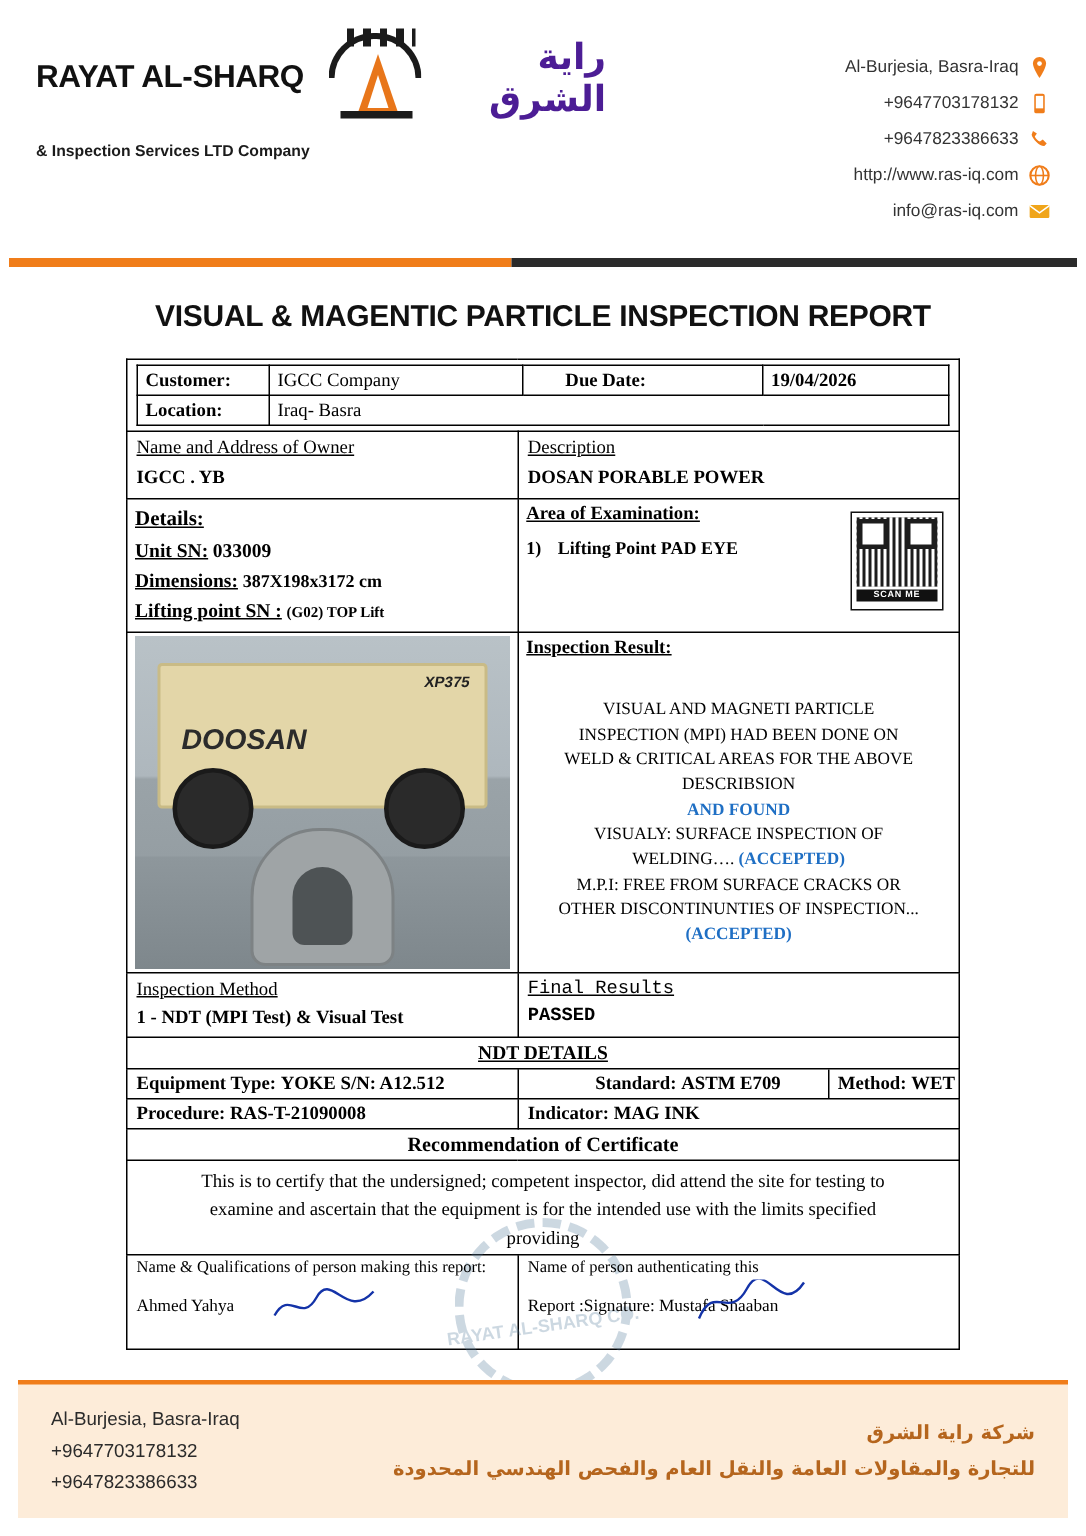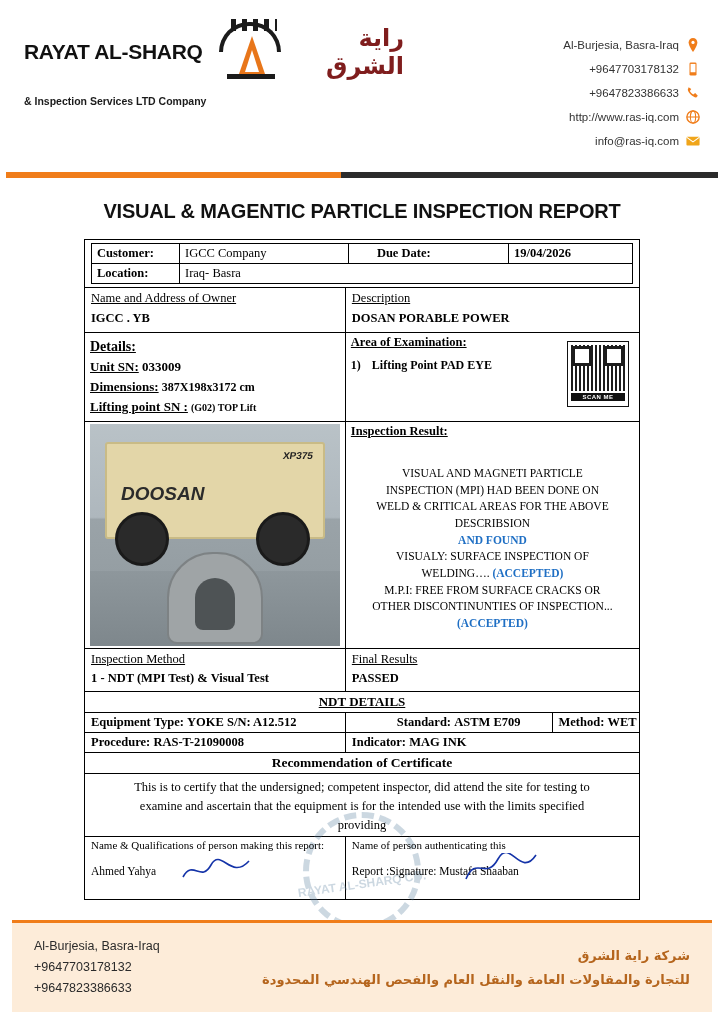--- a/index.html
+++ b/index.html
@@ -25,21 +25,21 @@
   }
   .logo-block { width:380px; position:relative; }
   .logo-row { display:flex; align-items:center; gap:6px; }
   .logo-en {
     font-family:"Liberation Sans", sans-serif;
     font-weight:bold; font-size:21px; letter-spacing:-0.3px;
     color:#111; white-space:nowrap;
   }
   .logo-ar {
     font-family:"DejaVu Sans", sans-serif;
-    font-weight:bold; font-size:24px; color:#7f1d1d;
+    font-weight:bold; font-size:24px; color:#4c1d95;
     direction:rtl;
   }
   .logo-mark { position:relative; width:86px; height:64px; flex:none; }
   .gear {
     position:absolute; left:10px; top:2px;
     width:62px; height:30px;
     border:4px solid #1b1b1b;
     border-bottom:none;
     border-radius:62px 62px 0 0;
   }
@@ -430,21 +430,21 @@
             <div class="accepted">(ACCEPTED)</div>
           </div>
         </td>
       </tr>
 
       <tr>
         <td style="padding:3px 6px 5px 6px;">
           <div class="u">Inspection Method</div>
           <div class="b" style="margin-top:4px;">1 -   NDT (MPI Test) &amp; Visual Test</div>
         </td>
-        <td style="padding:3px 6px 5px 6px;">
+        <td style="padding:3px 6px 5px 6px;font-family:Liberation Mono, monospace;">
           <div class="u">Final Results</div>
           <div class="b" style="margin-top:4px;">PASSED</div>
         </td>
       </tr>
 
       <tr>
         <td colspan="2" class="ndt-title">NDT DETAILS</td>
       </tr>
 
       <tr>

